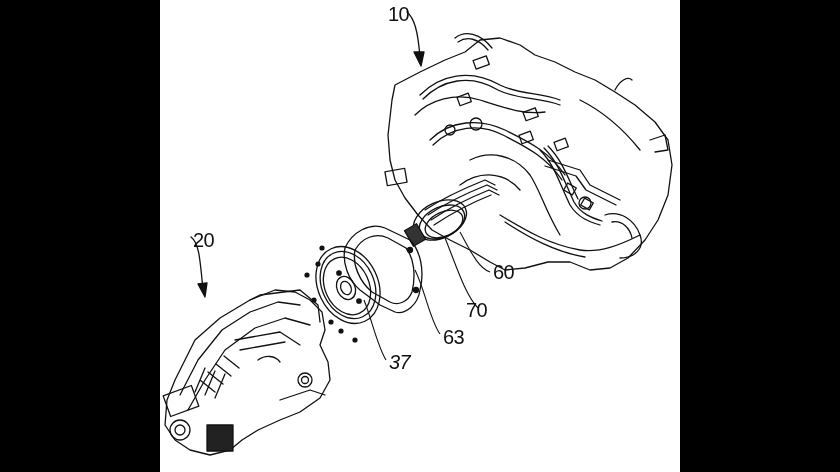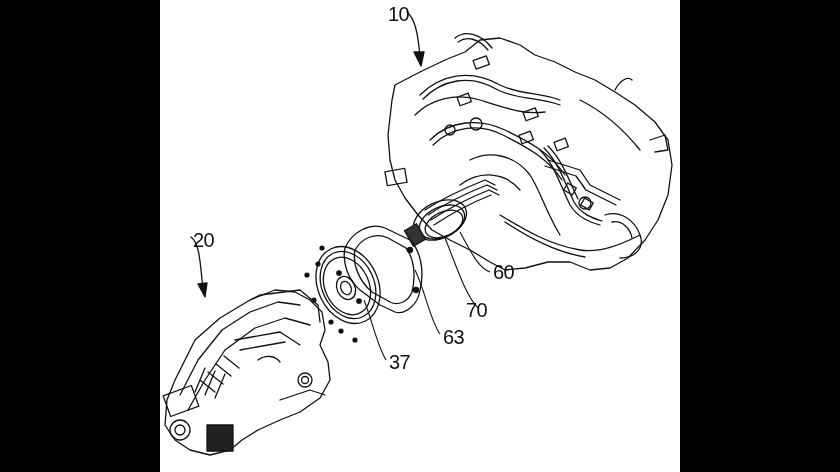--- a/index.html
+++ b/index.html
@@ -122,21 +122,21 @@
       <path d="M280,400 L310,390 L325,395"></path>
     </g>
 
   </svg>
 
   <div class="ref" style="left:228px; top:4px;">10</div>
   <div class="ref" style="left:12px;  top:230px;margin-left:21px;">20</div>
   <div class="ref" style="left:333px; top:262px;">60</div>
   <div class="ref" style="left:306px; top:300px;">70</div>
   <div class="ref" style="left:283px; top:327px;">63</div>
-  <div class="ref" style="left:229px; top:352px;">37</div>
+  <div class="ref" style="left:229px; top:352px;font-style:italic;">37</div>
 
   <svg width="520" height="472" viewBox="160 0 520 472" fill="none" stroke="#111" stroke-width="1.1">
     <path d="M460,232 C470,250 478,268 490,272"></path>
     <path d="M445,238 C455,262 465,295 478,308"></path>
     <path d="M415,270 C425,290 430,320 440,334"></path>
     <path d="M364,300 C372,320 377,345 386,360"></path>
   </svg>
 </div>
 
 </body></html>

